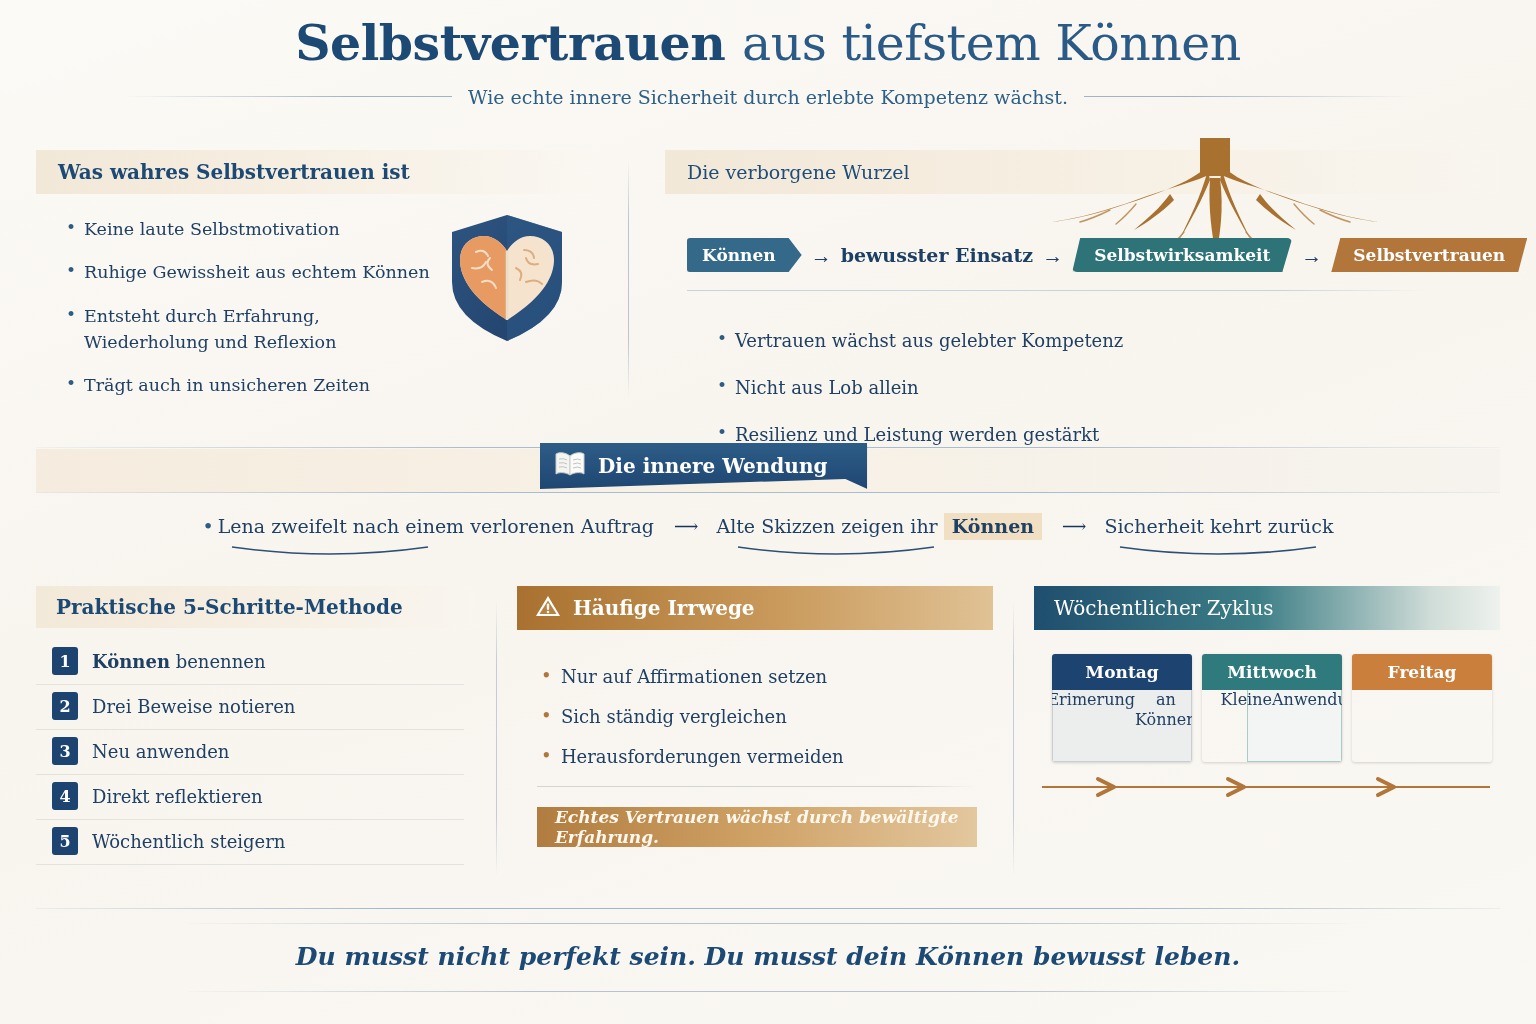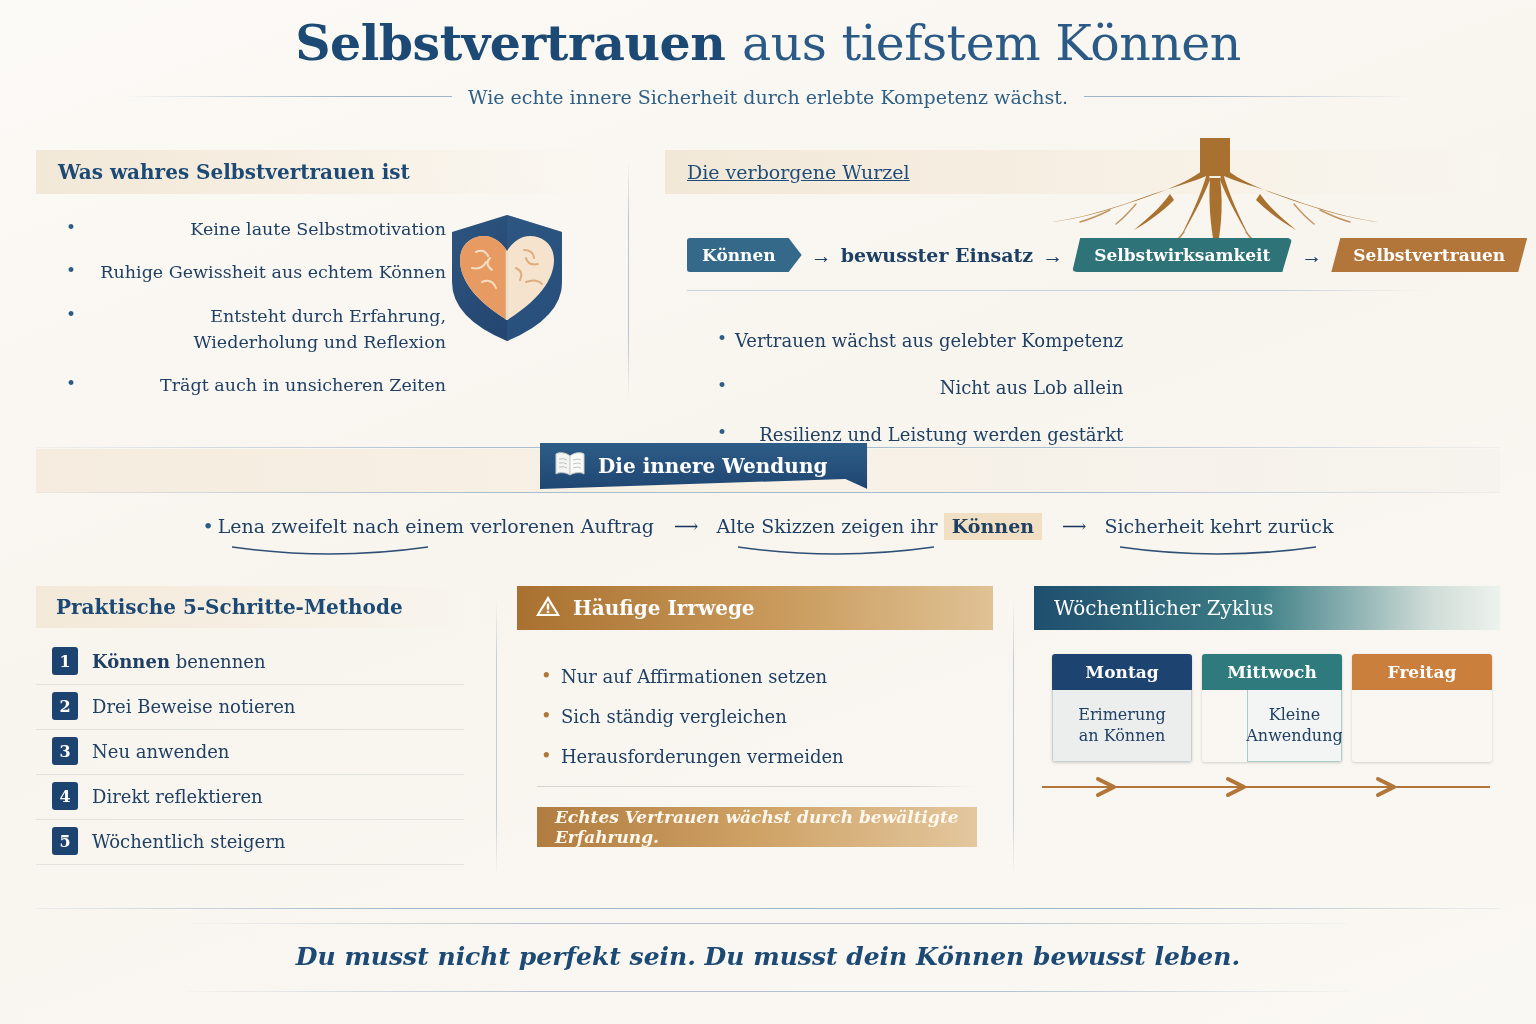--- a/index.html
+++ b/index.html
@@ -28,33 +28,33 @@
     display: flex; align-items: center; justify-content: center; gap: 16px;
   }
   .sub-rule { height: 1px; width: 330px; background: linear-gradient(90deg, rgba(140,165,190,0) 0%, #9fb4c8 70%, #9fb4c8 100%); }
   .sub-rule.right { background: linear-gradient(90deg, #9fb4c8 0%, #9fb4c8 30%, rgba(140,165,190,0) 100%); }
   .subtitle {
     font-family: "DejaVu Serif", serif;
     font-size: 19px; color: #2e5f86; white-space: nowrap;
   }
 
   
-  .top-row { position: absolute; left: 36px; top: 150px; width: 1464px; height: 278px; display: flex; gap: 14px; text-align: right; }
+  .top-row { position: absolute; left: 36px; top: 150px; width: 1464px; height: 278px; display: flex; gap: 14px; }
   .col-left { width: 556px; position: relative; }
   .vdivider { width: 1px; margin: 10px 22px 30px 22px; background: linear-gradient(180deg, rgba(150,170,190,0) 0%, #b9c6d2 25%, #b9c6d2 75%, rgba(150,170,190,0) 100%); }
   .col-right { flex: 1; position: relative; }
 
   .panel-head {
     height: 44px; display: flex; align-items: center;
     padding-left: 22px;
     background: linear-gradient(90deg, #f2e8d8 0%, #f6eee1 45%, rgba(250,246,239,0.25) 100%);
     font-family: "DejaVu Serif", serif;
     font-size: 20px; font-weight: 700; color: #1d4a74;
   }
-  .panel-head.thin { font-size: 19px; font-weight: 400; color: #1f4d78; text-decoration: underline; }
+  .panel-head.thin { font-size: 19px; font-weight: 400; color: #1f4d78; }
 
   .bullets { margin-top: 22px; padding-left: 30px; }
   .bullets li {
     list-style: none; position: relative;
     font-family: "DejaVu Serif", serif;
     font-size: 17.5px; color: #1f3f63; line-height: 1.5;
     margin-bottom: 17px; padding-left: 18px; max-width: 380px;
   }
   .bullets li::before {
     content: "•"; position: absolute; left: 0; top: -1px; color: #2d5c86; font-size: 17px;
@@ -170,21 +170,21 @@
   }
 
   
   .cards { display: flex; gap: 10px; margin: 24px 0 0 18px; }
   .card { width: 140px; border-radius: 3px; overflow: hidden; box-shadow: 0 1px 3px rgba(0,0,0,0.16); }
   .card-head {
     height: 36px; display: flex; align-items: center; justify-content: center;
     font-family: "DejaVu Serif", serif; font-size: 17px; font-weight: 700; color: #fff;
   }
   .card-body {
-    height: 72px; display: flex; flex-direction: column; align-items: center; justify-content: center;
+    height: 72px; display: flex; flex-direction: row; align-items: flex-start; justify-content: center;
     text-align: center; padding: 0 6px; line-height: 1.28;
     font-family: "DejaVu Serif", serif; font-size: 16px; color: #1f3f63;
   }
   .card.d1 .card-head { background: #1d4471; }
   .card.d1 .card-body { background: #eceeed; border: 1px solid #c8ced4; border-top: none; }
   .card.d2 .card-head { background: #2e7a7d; }
   .card.d2 .card-body { background: #f2f5f3; border: 1px solid #a9ccc9; border-top: none; margin-left: 45px; }
   .card.d3 .card-head { background: #cb7f3d; }
   .card.d3 .card-body { background: #f7ece0; border: 1px solid #e0bb91; border-top: none; }
   .cycle-arrows { margin: 14px 0 0 4px; }

